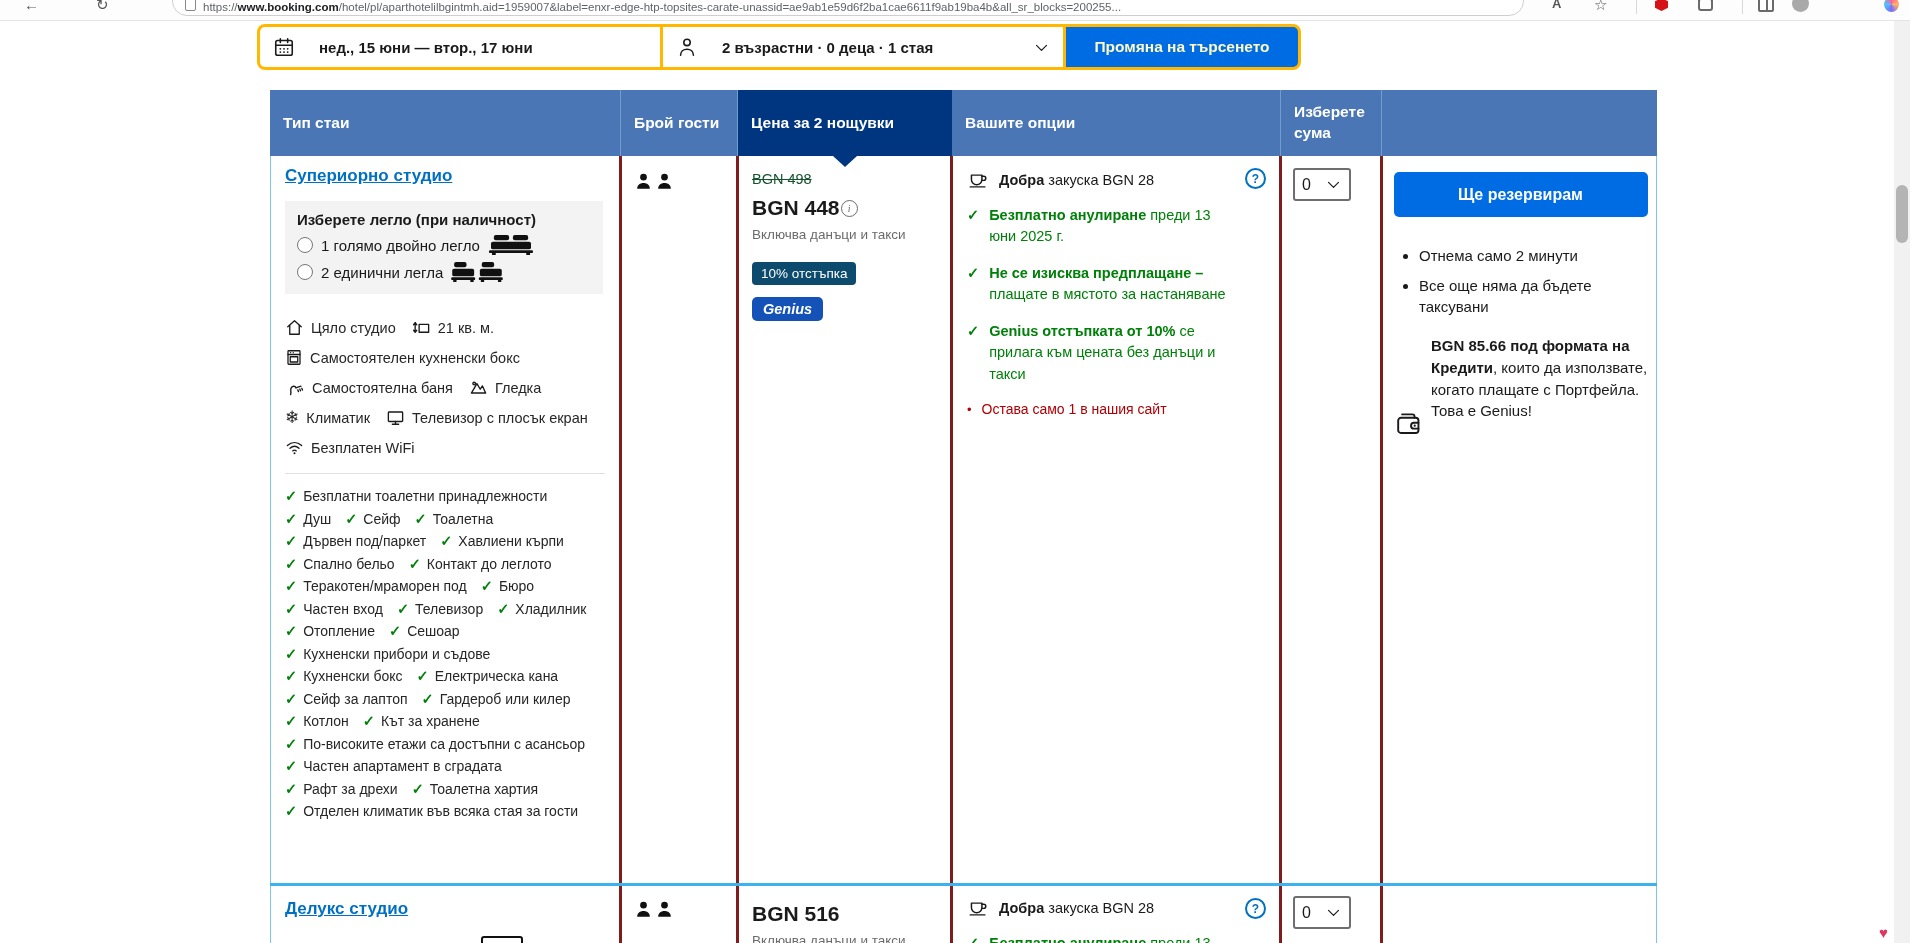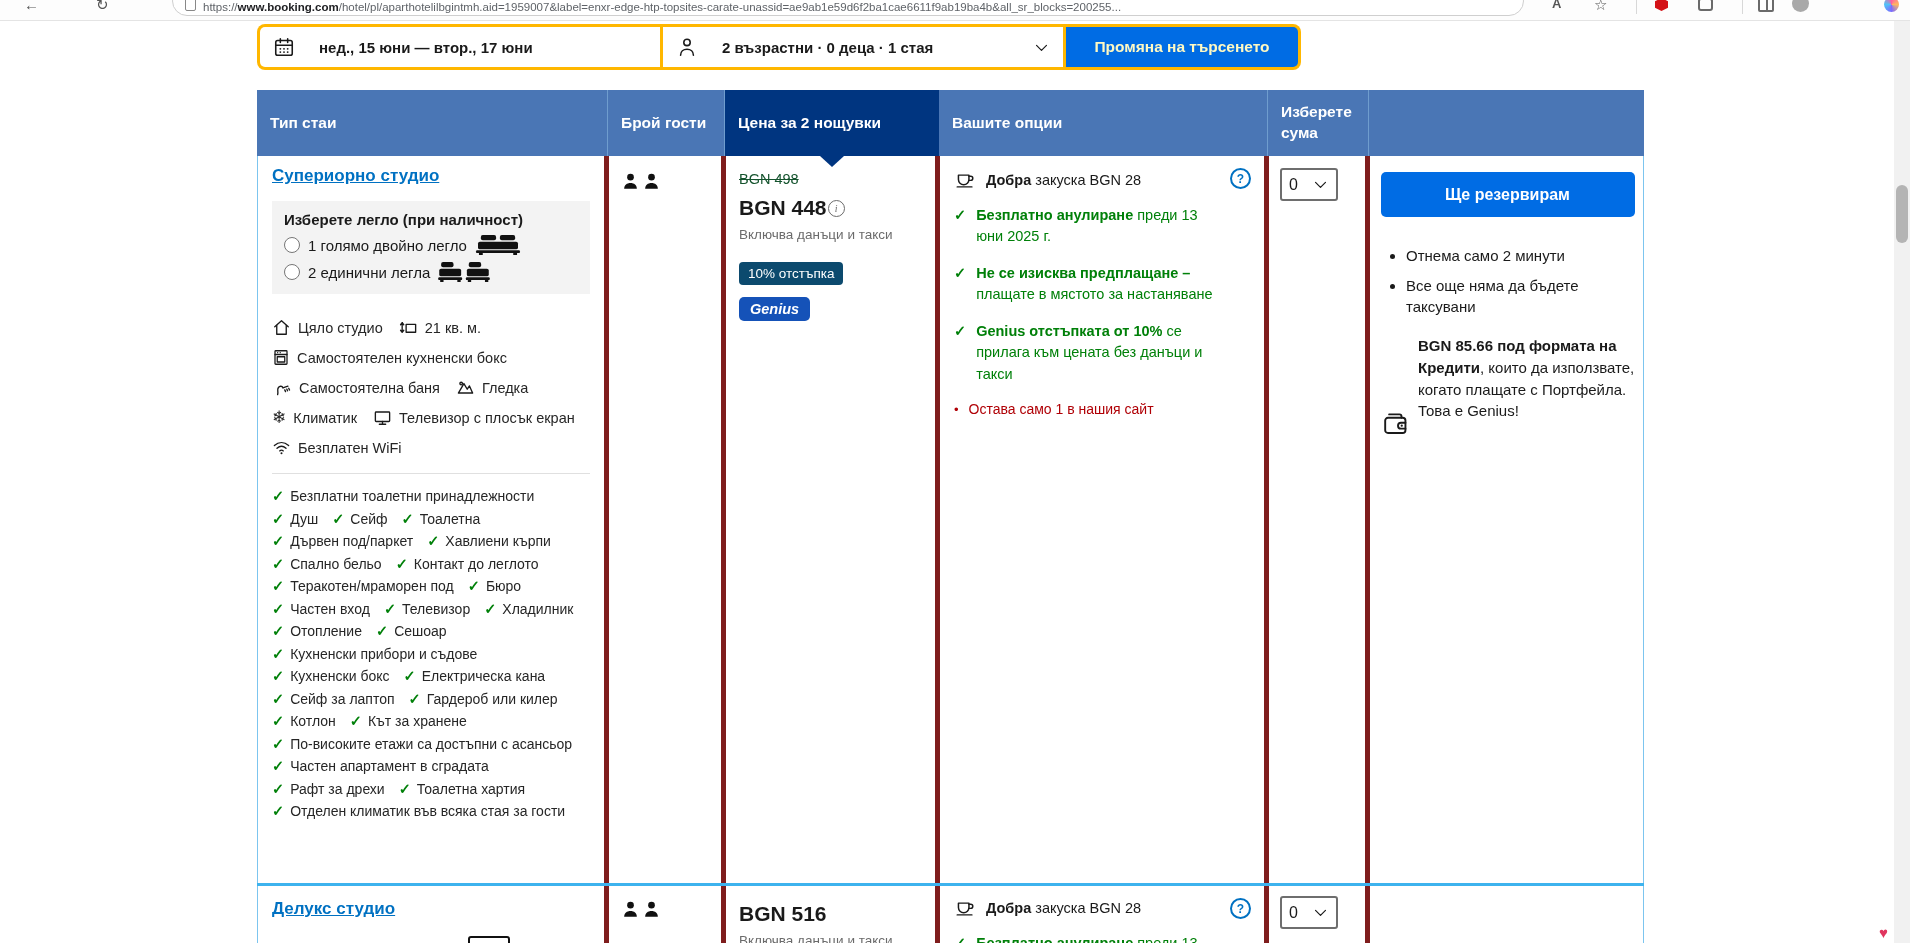--- a/index.html
+++ b/index.html
@@ -33,28 +33,28 @@
   .scroll-thumb{position:absolute;left:2px;top:165px;width:12px;height:58px;background:#b4b4b4;border-radius:6px;}
   .corner-glyph{position:absolute;right:22px;bottom:2px;font-size:15px;color:#e0355e;z-index:6;}
   
   .search-box{position:absolute;left:257px;top:24px;width:1044px;height:46px;background:#ffb700;border-radius:8px;display:flex;gap:3px;padding:3px;box-sizing:border-box;z-index:2;}
   .sfield{background:#fff;display:flex;align-items:center;gap:24px;padding:0 13px;font-size:15px;font-weight:600;color:#1a1a1a;box-sizing:border-box;}
   .sfield.date{flex:0 0 400px;border-radius:5px 0 0 5px;}
   .sfield.occ{flex:1 1 auto;border-radius:0;}
   .sfield .chev{margin-left:auto;}
   .search-btn{flex:0 0 232px;background:#006ce4;color:#fef9c3;border:none;border-radius:0 5px 5px 0;font-family:inherit;font-size:15.5px;font-weight:700;cursor:pointer;}
   
-  .rooms-table{position:absolute;left:257px;top:90px;width:1387px;z-index:1;}
+  .rooms-table{position:absolute;left:270px;top:90px;width:1387px;z-index:1;}
   .thead,.row{display:grid;grid-template-columns:351px 117px 214px 329px 101px 275px;}
   .th{background:#4a76b5;color:#fff;font-size:15.5px;font-weight:700;display:flex;align-items:center;padding:0 13px;height:66px;box-sizing:border-box;border-right:1px solid #6f9dce;line-height:1.35;}
   .th:last-child{border-right:none;}
   .th.dark{background:#003580;position:relative;border-right-color:#003580;}
   .tri{position:absolute;left:50%;bottom:-11px;transform:translateX(-50%);width:0;height:0;border:12px solid transparent;border-top:11px solid #003580;border-bottom:0;}
   .row{border-left:1px solid #7cc5ef;border-right:1px solid #7cc5ef;}
-  .cell{border-right:5px solid #7f1d1d;box-sizing:border-box;overflow:hidden;position:relative;}
+  .cell{border-right:3px solid #7f1d1d;box-sizing:border-box;overflow:hidden;position:relative;}
   .cell:last-child{border-right:none;}
   .row1 .cell{height:727px;}
   .row2 .cell{height:57px;}
   .row-sep{height:3px;background:#3db3ee;}
   
   .cell-type{padding:10px 14px;}
   .room-link{font-size:17px;font-weight:700;color:#0071c2;text-decoration:underline;cursor:pointer;display:inline-block;}
   .bed-box{margin-top:15px;background:#f3f3f3;padding:10px 12px 12px;width:318px;box-sizing:border-box;}
   .bed-title{font-weight:700;font-size:15px;margin-bottom:3px;}
   .radio-line{display:flex;align-items:center;gap:8px;font-size:15px;margin-top:7px;cursor:pointer;}

